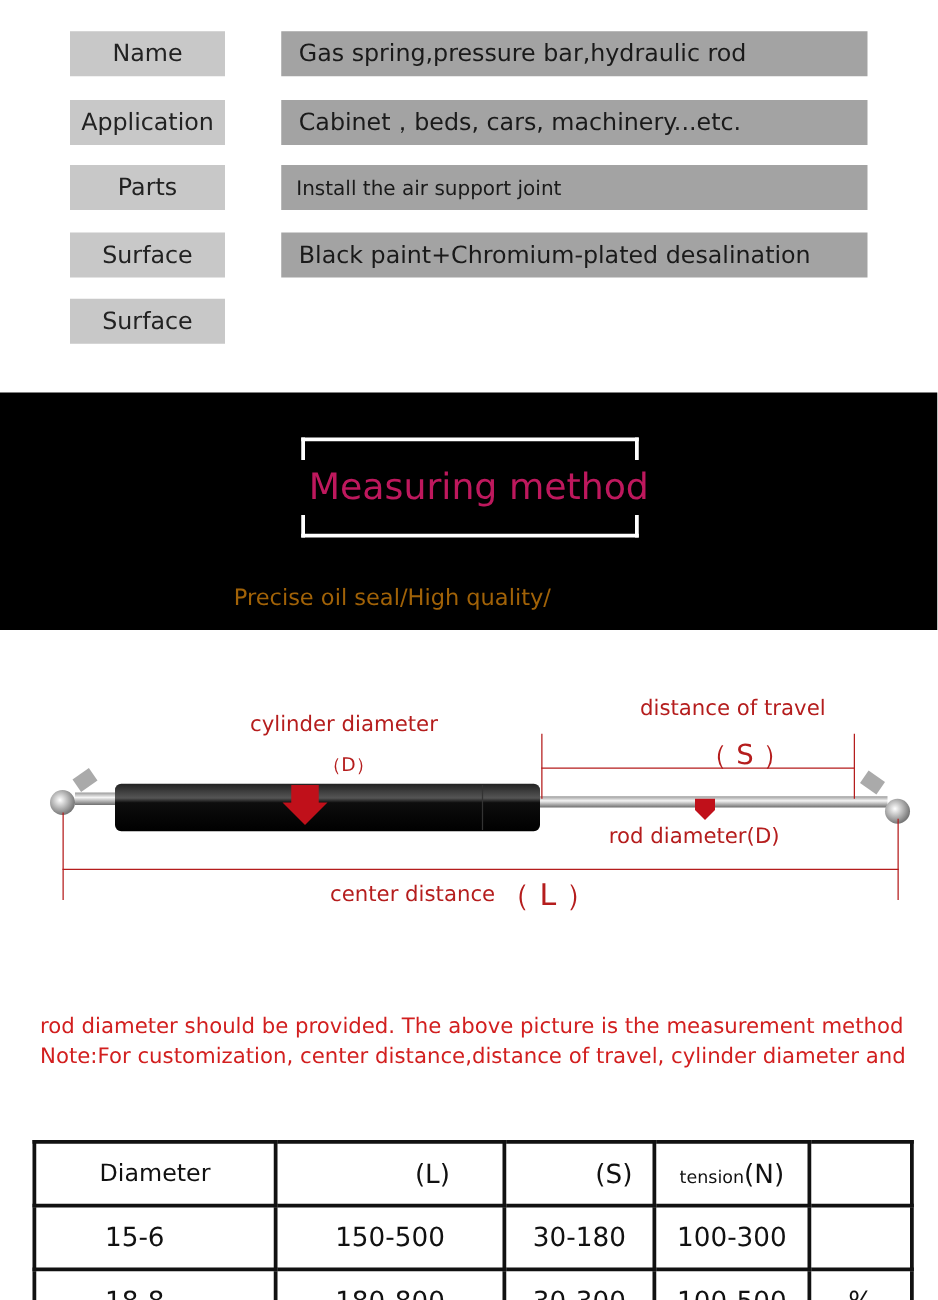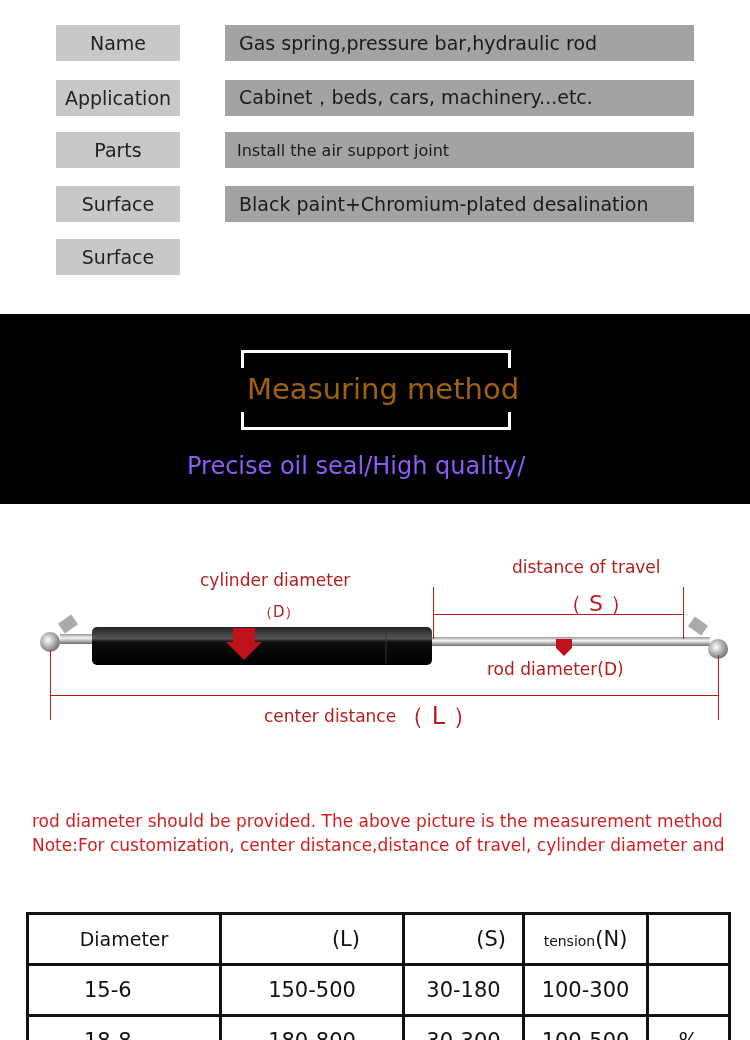--- a/index.html
+++ b/index.html
@@ -6,22 +6,22 @@
   body { width: 750px; height: 1040px; overflow: hidden; background: #fff; font-family: "DejaVu Sans", sans-serif; position: relative; }
   .spec-row { position: absolute; left: 56px; width: 638px; height: 36px; display: flex; }
   .spec-label { width: 124px; background: #c8c8c8; color: #222; font-size: 19px; display: flex; align-items: center; justify-content: center; }
   .spec-value { flex: 1; background: #a3a3a3; color: #1a1a1a; font-size: 19px; display: flex; align-items: center; padding-left: 14px; white-space: nowrap; margin-left: 45px; }
   .spec-value.small { font-size: 16px; padding-left: 12px; }
   .black-band { position: absolute; left: 0; top: 314px; width: 750px; height: 190px; background: #000; }
   .title-frame { position: absolute; left: 241px; top: 350px; width: 270px; height: 80px; }
   .frame-top { position: absolute; left: 0; top: 0; width: 100%; height: 3px; background: #fff; }
   .frame-bottom { position: absolute; left: 0; bottom: 0; width: 100%; height: 3px; background: #fff; }
   .tick { position: absolute; width: 3px; height: 18px; background: #fff; }
-  .title-text { position: absolute; left: 6px; top: 22px; color: #a16207; font-size: 29px; white-space: nowrap; }
-  .subtitle { position: absolute; left: 187px; top: 452px; color: #8b5cf6; font-size: 24px; white-space: nowrap; }
+  .title-text { position: absolute; left: 6px; top: 22px; color: #be185d; font-size: 29px; white-space: nowrap; }
+  .subtitle { position: absolute; left: 187px; top: 468px; color: #a16207; font-size: 18px; white-space: nowrap; }
   .lbl { position: absolute; white-space: nowrap; color: #b51d1d; }
   .rline { position: absolute; background: #b51d1d; }
   .note { position: absolute; left: 32px; top: 809px; font-size: 17px; color: #d21f1f; line-height: 24px; white-space: nowrap; }
   table.spec { position: absolute; left: 26px; top: 912px; border-collapse: collapse; }
   table.spec td { border: 3px solid #111; height: 51px; font-size: 21px; color: #111; text-align: center; white-space: nowrap; }
 </style>
 </head>
 <body>
 
 <div class="spec-row" style="top:25px;">

